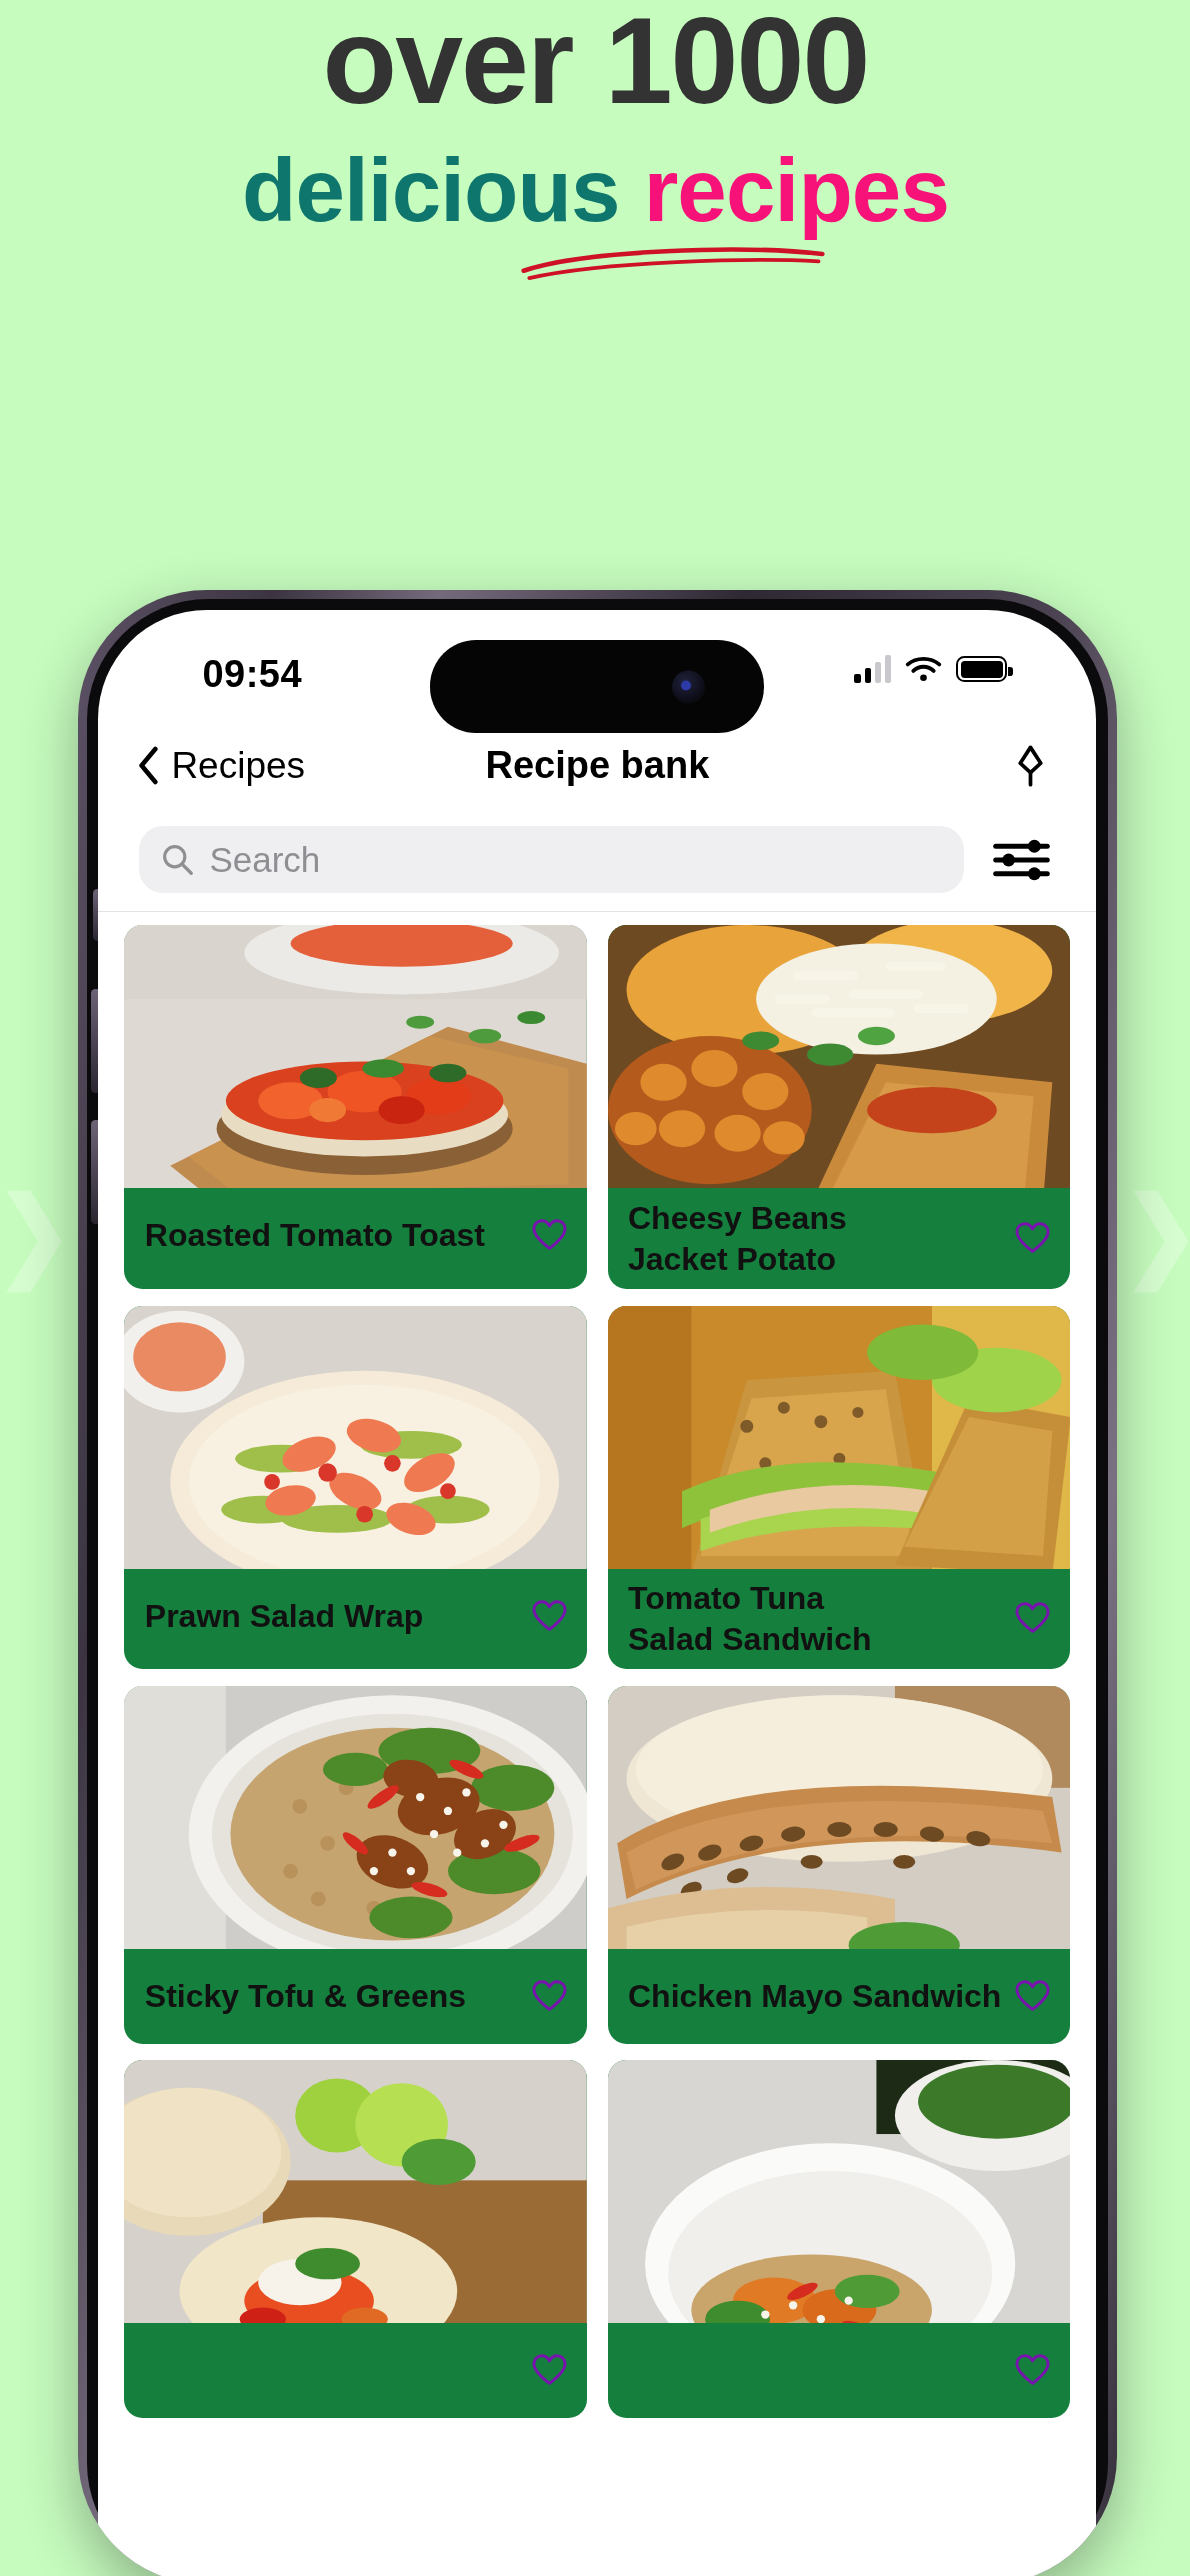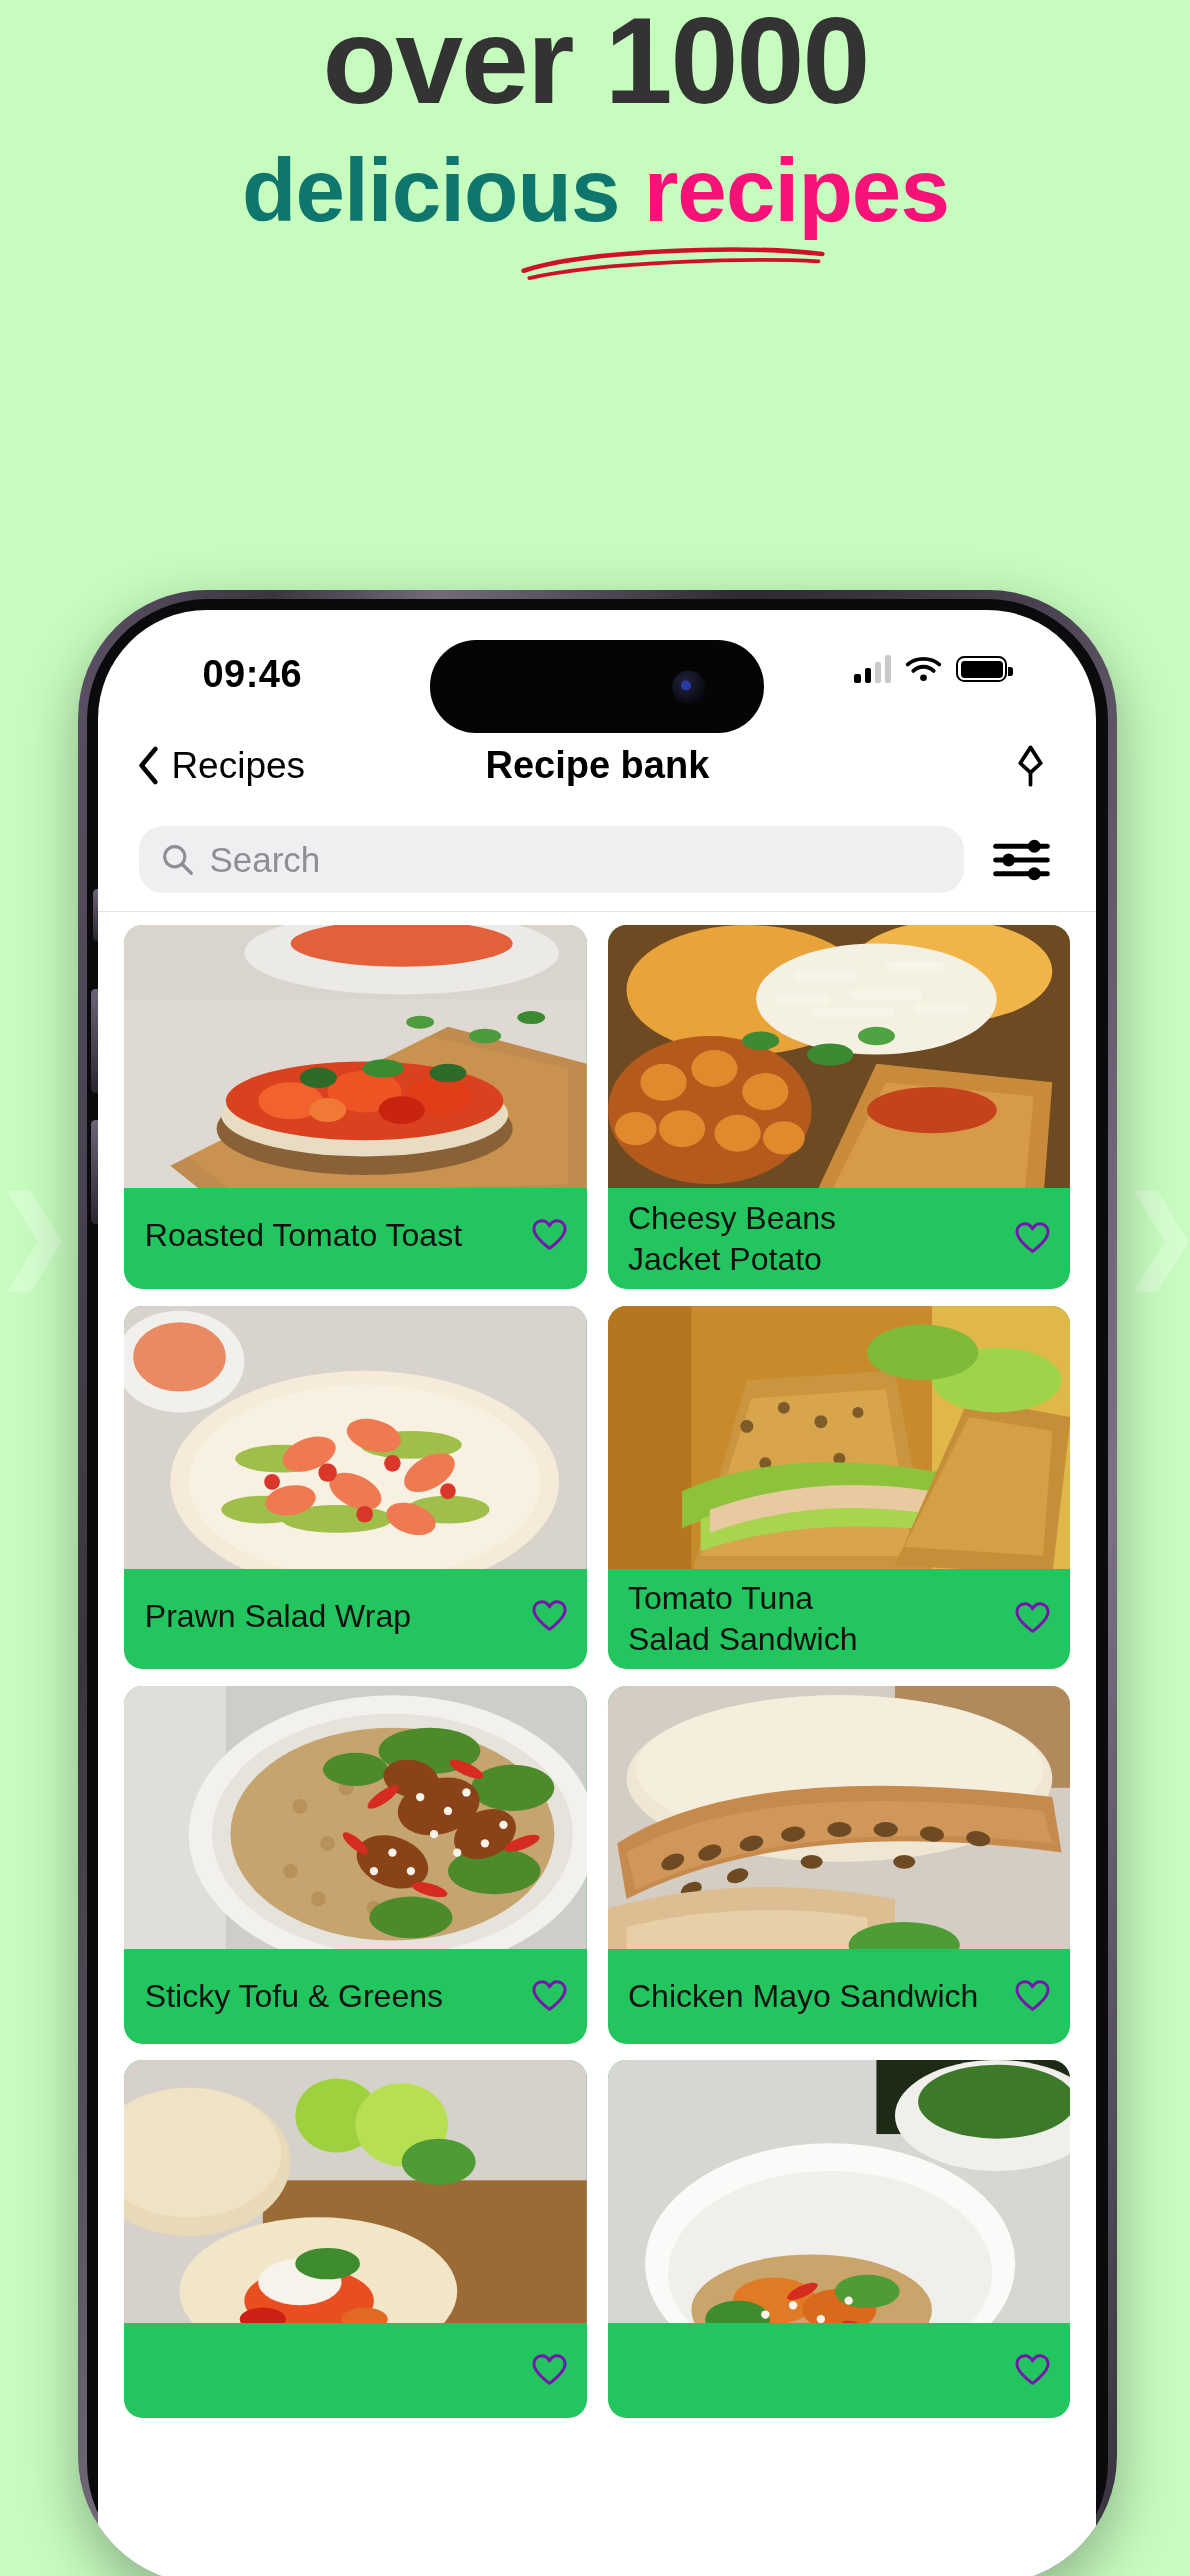--- a/index.html
+++ b/index.html
@@ -138,22 +138,22 @@
   .search-ph{ font-size:35px; color:#8e8e93; }
   .filter-btn{ width:67px; display:flex; align-items:center; justify-content:center; }
 
   
   .grid{
     position:relative; padding:13px 26px 0 26px;
     display:grid; grid-template-columns:1fr 1fr; gap:16.7px 20.4px;
     background:#fff;
   }
   .card{
-    border-radius:18.5px; overflow:hidden; background:#22c55e;
-    display:flex; flex-direction:column;
+    border-radius:18.5px; overflow:hidden; background:#15803d;
+    display:flex; flex-direction:column;font-weight:bold;
   }
   .card-img{ width:100%; height:263px; position:relative; overflow:hidden; }
   .card-foot{
     min-height:95px; display:flex; align-items:center;
     justify-content:space-between; padding:9.3px 20.4px 9.3px 20.4px; gap:9.3px;
   }
   .card-title{ font-size:32px; color:#111; line-height:1.28; }
   .heart{ flex:0 0 auto; }
 
   
@@ -185,21 +185,21 @@
   <div class="phone-frame">
     <div class="phone-inner-ring"></div>
 
     <div class="btn-side btn-mute"></div>
     <div class="btn-side btn-vup"></div>
     <div class="btn-side btn-vdn"></div>
 
     <div class="screen">
 
       <div class="statusbar">
-        <div class="sb-time">09:46</div>
+        <div class="sb-time">09:54</div>
         <div class="island">
           <div class="island-cam"></div>
         </div>
         <div class="sb-right">
           <span class="bars">
             <i class="b1"></i>
               <i class="b2"></i>
               <i class="b3"></i>
               <i class="b4"></i>
           </span>

